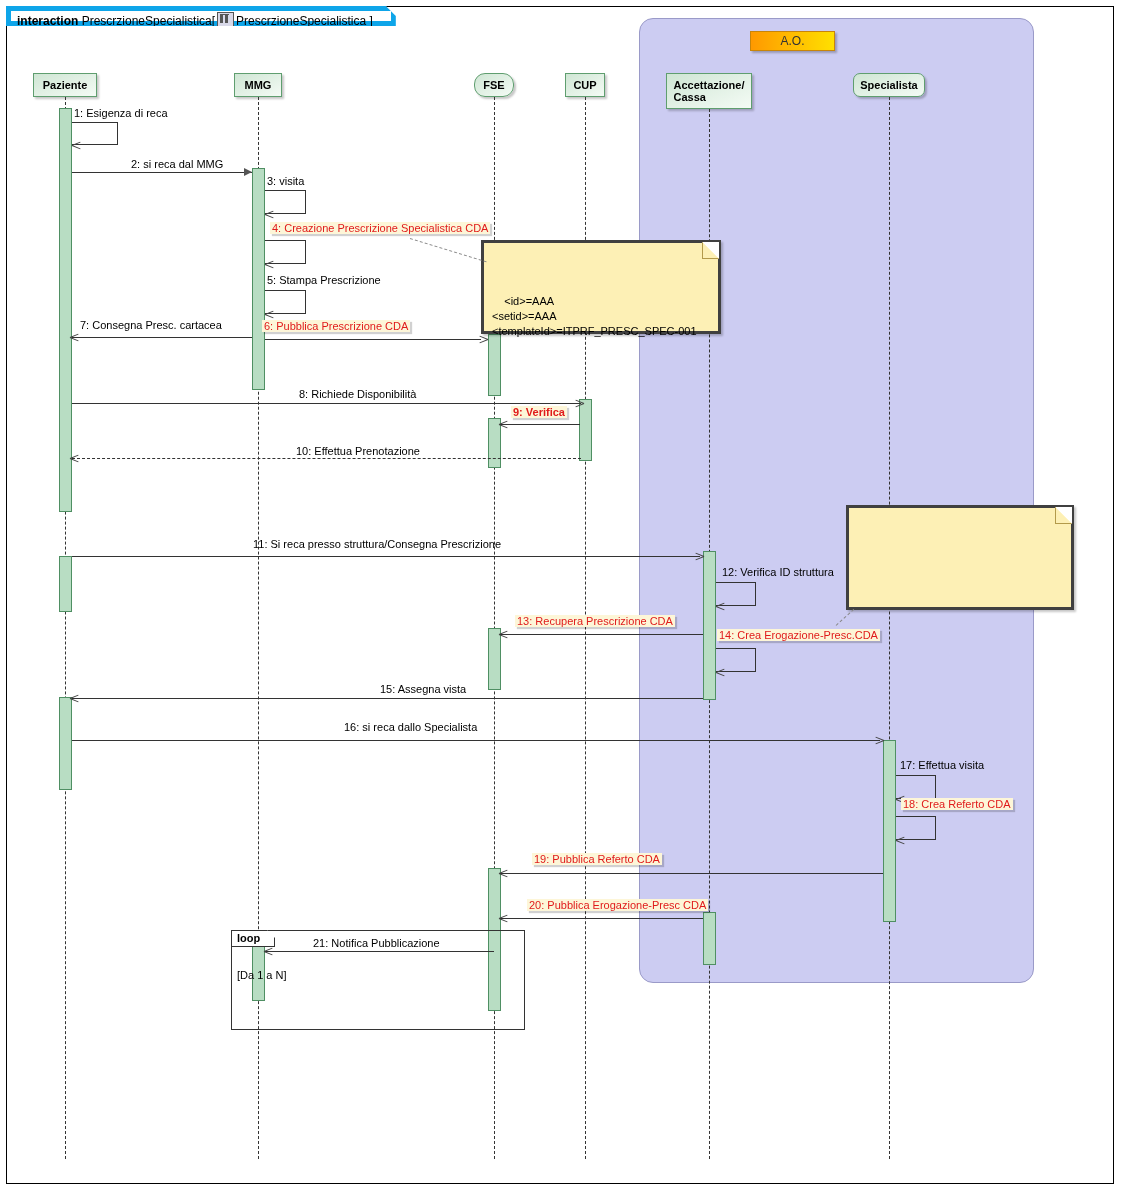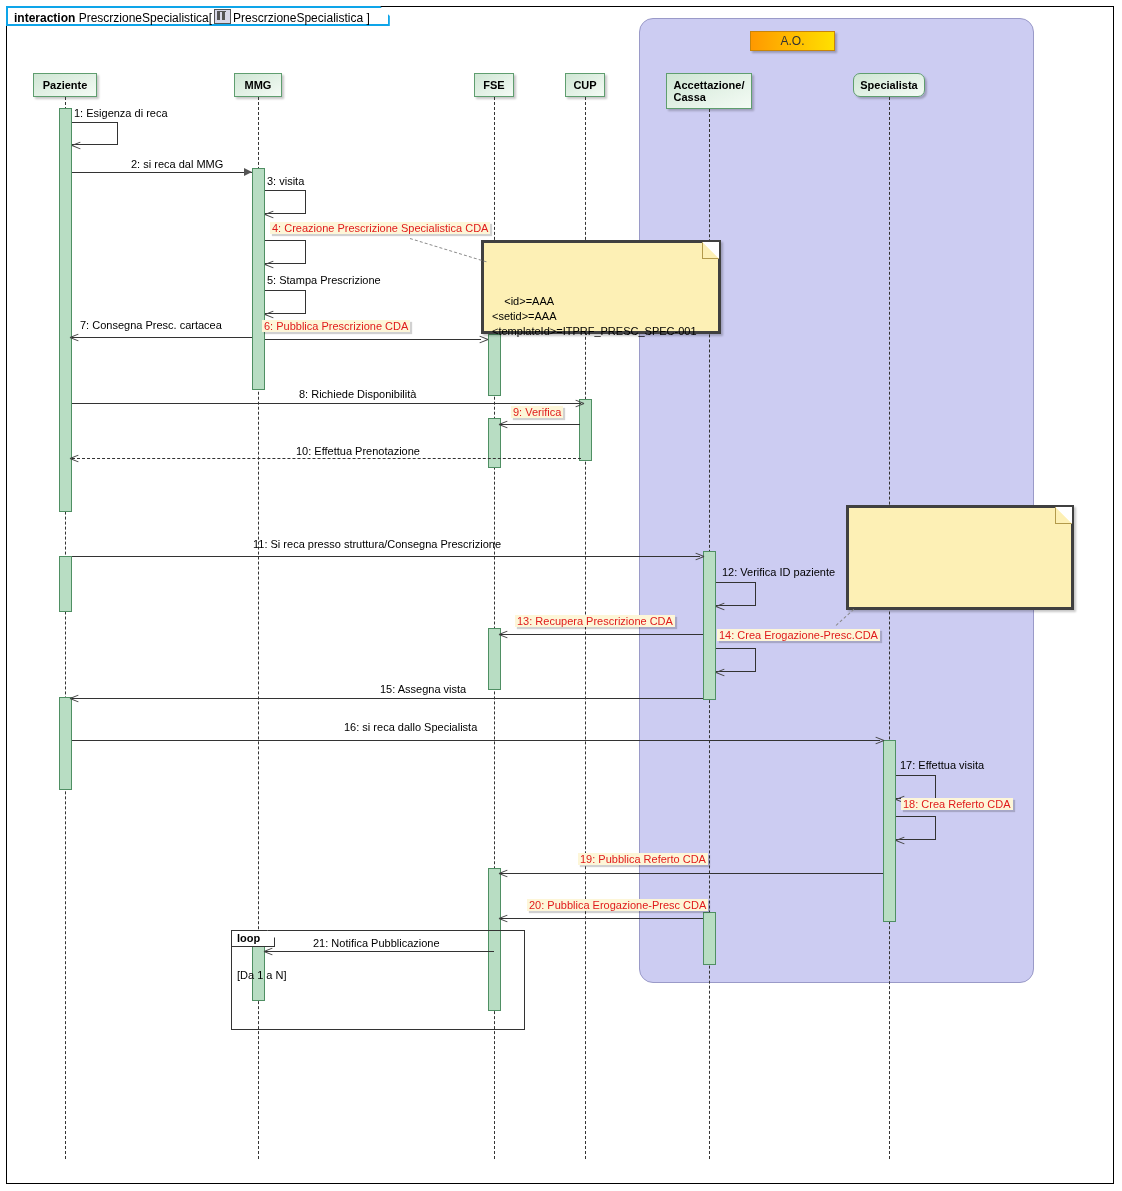--- a/index.html
+++ b/index.html
@@ -2,21 +2,21 @@
 <html><head>
 <meta charset="utf-8">
 <title>PrescrzioneSpecialistica Sequence Diagram</title>
 <style>
   html,body{margin:0;padding:0;background:#ffffff;}
   body{font-family:"Liberation Sans", sans-serif;}
   #canvas{position:relative;width:1122px;height:1191px;overflow:hidden;background:#ffffff;}
 
   
   .frame{position:absolute;left:6px;top:6px;width:1108px;height:1178px;border:1px solid #000;box-sizing:border-box;background:#fff;}
-  .frame-tab{position:absolute;left:6px;top:6px;height:20px;background:#fff;border:2px solid #0ea5e9;box-sizing:border-box;
+  .frame-tab{position:absolute;left:6px;top:6px;height:20px;background:#fff;border:5px solid #0ea5e9;box-sizing:border-box;
              padding:1px 18px 1px 6px;font-size:12px;white-space:nowrap;line-height:17px;
              clip-path:polygon(0 0, calc(100% - 10px) 0, 100% 10px, 100% 100%, 0 100%);}
   .frame-tab b{font-weight:bold;}
   .frame-tab .icon-box{display:inline-block;width:15px;height:13px;border:1px solid #555;background:#d8d8e8;
         vertical-align:-2px;margin:0 2px;position:relative;overflow:hidden;}
   .frame-tab .icon-box i{position:absolute;background:#555;}
 
   
   .partition{position:absolute;left:639px;top:18px;width:395px;height:965px;background:#ccccf2;
              border:1px solid #9a9ac8;border-radius:14px;box-sizing:border-box;}
@@ -88,21 +88,21 @@
   <div class="ll-head" style="left:33px;top:73px;width:64px;height:24px;">
       <span>Paziente</span>
     </div>
   <div class="ll-line" style="left:65px;top:97px;height:1062px;"></div>
 
   <div class="ll-head" style="left:234px;top:73px;width:48px;height:24px;">
       <span>MMG</span>
     </div>
   <div class="ll-line" style="left:258px;top:97px;height:1062px;"></div>
 
-  <div class="ll-head" style="left:474px;top:73px;width:40px;height:24px;">
+  <div class="ll-head" style="left:474px;top:73px;width:40px;height:24px;border-radius:11px;">
       <span>FSE</span>
     </div>
   <div class="ll-line" style="left:494px;top:97px;height:1062px;"></div>
 
   <div class="ll-head" style="left:565px;top:73px;width:40px;height:24px;">
       <span>CUP</span>
     </div>
   <div class="ll-line" style="left:585px;top:97px;height:1062px;"></div>
 
   <div class="ll-head" style="left:666px;top:73px;width:86px;height:36px;white-space:pre-line;"><span>Accettazione/
@@ -158,33 +158,33 @@
   <div class="arrow-r-open" style="left:479px;top:339px;"></div>
 
   <div class="lbl" style="left:80px;top:319px;">7: Consegna Presc. cartacea</div>
   <div class="msg" style="left:72px;top:337px;width:180px;"></div>
   <div class="arrow-l-open" style="left:70px;top:337px;"></div>
 
   <div class="lbl" style="left:299px;top:388px;">8: Richiede Disponibilità</div>
   <div class="msg" style="left:72px;top:403px;width:509px;"></div>
   <div class="arrow-r-open" style="left:575px;top:403px;"></div>
 
-  <div class="lbl red" style="left:511px;top:406px;">9: Verifica</div>
+  <div class="lbl red" style="left:511px;top:406px;font-weight:bold;">9: Verifica</div>
   <div class="msg" style="left:500px;top:424px;width:80px;"></div>
   <div class="arrow-l-open" style="left:499px;top:424px;"></div>
 
   <div class="lbl" style="left:296px;top:445px;">10: Effettua Prenotazione</div>
   <div class="msg dash" style="left:72px;top:458px;width:509px;"></div>
   <div class="arrow-l-open" style="left:70px;top:458px;"></div>
 
   <div class="lbl" style="left:253px;top:538px;">11: Si reca presso struttura/Consegna Prescrizione</div>
   <div class="msg" style="left:72px;top:556px;width:628px;"></div>
   <div class="arrow-r-open" style="left:695px;top:556px;"></div>
 
-  <div class="lbl" style="left:722px;top:566px;">12: Verifica ID paziente</div>
+  <div class="lbl" style="left:722px;top:566px;">12: Verifica ID struttura</div>
   <div class="self" style="left:716px;top:582px;width:40px;height:24px;"></div>
   <div class="arrow-l-open" style="left:716px;top:606px;"></div>
 
   <div class="lbl red" style="left:515px;top:615px;">13: Recupera Prescrizione CDA</div>
   <div class="msg" style="left:500px;top:634px;width:203px;"></div>
   <div class="arrow-l-open" style="left:499px;top:634px;"></div>
 
   <div class="lbl red" style="left:717px;top:629px;">14: Crea Erogazione-Presc.CDA</div>
   <div class="self" style="left:716px;top:648px;width:40px;height:24px;"></div>
   <div class="arrow-l-open" style="left:716px;top:672px;"></div>
@@ -198,21 +198,21 @@
   <div class="arrow-r-open" style="left:875px;top:740px;"></div>
 
   <div class="lbl" style="left:900px;top:759px;">17: Effettua visita</div>
   <div class="self" style="left:896px;top:775px;width:40px;height:24px;"></div>
   <div class="arrow-l-open" style="left:896px;top:799px;"></div>
 
   <div class="lbl red" style="left:901px;top:798px;">18: Crea Referto CDA</div>
   <div class="self" style="left:896px;top:816px;width:40px;height:24px;"></div>
   <div class="arrow-l-open" style="left:896px;top:840px;"></div>
 
-  <div class="lbl red" style="left:578px;top:853px;">19: Pubblica Referto CDA</div>
+  <div class="lbl red" style="left:532px;top:853px;">19: Pubblica Referto CDA</div>
   <div class="msg" style="left:500px;top:873px;width:383px;"></div>
   <div class="arrow-l-open" style="left:499px;top:873px;"></div>
 
   <div class="lbl red" style="left:527px;top:899px;">20: Pubblica Erogazione-Presc CDA</div>
   <div class="msg" style="left:500px;top:918px;width:203px;"></div>
   <div class="arrow-l-open" style="left:499px;top:918px;"></div>
 
   <div class="frag" style="left:231px;top:930px;width:294px;height:100px;"></div>
   <div class="frag-tag" style="left:231px;top:930px;width:44px;height:17px;">loop</div>
   <div class="frag-guard" style="left:237px;top:969px;">[Da 1 a N]</div>

